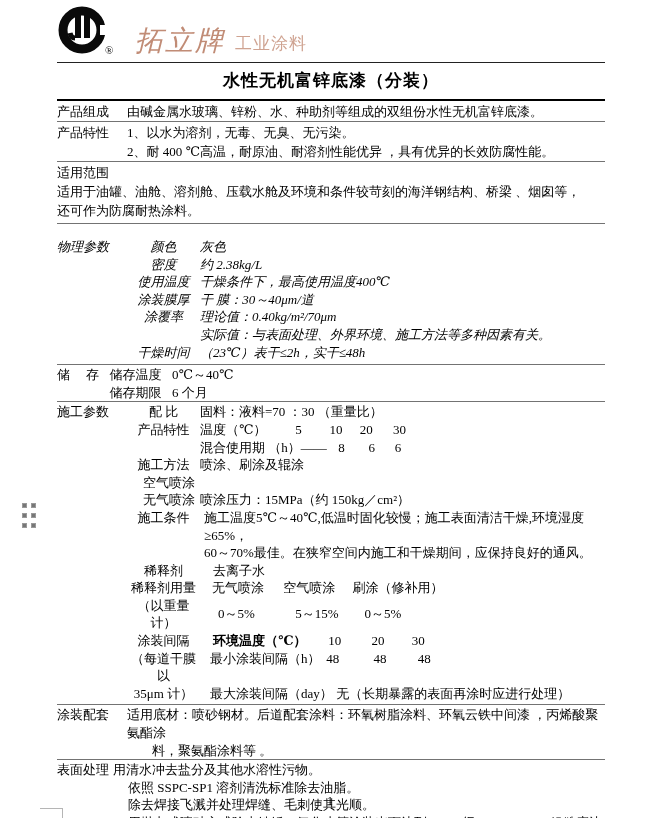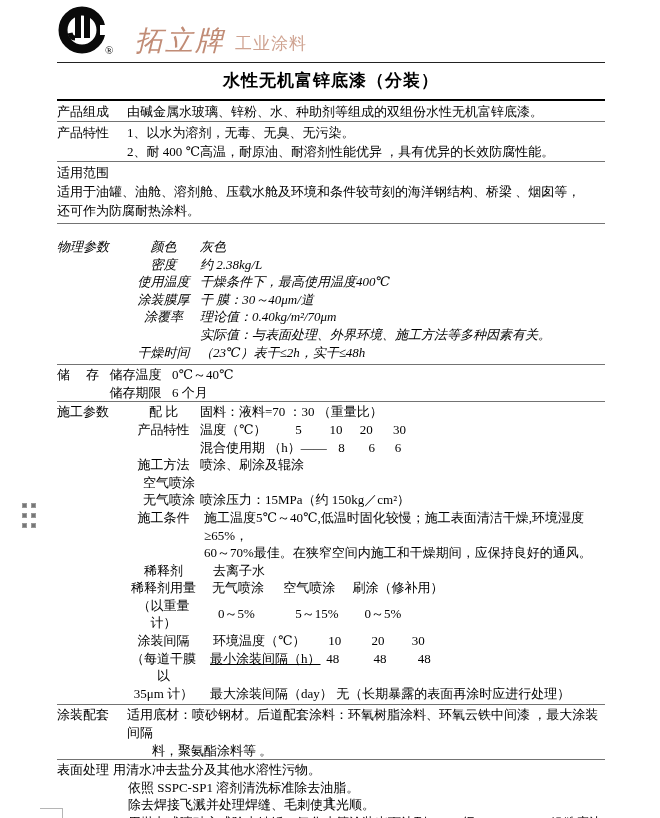--- a/index.html
+++ b/index.html
@@ -211,49 +211,49 @@
           <span class="sublab">（以重量计）</span>
           <span class="subval">
             <span class="num" style="width:74px;margin-left:18px;">0～5%</span>
             <span class="num" style="width:66px;margin-top:8px;">5～15%</span>
             <span class="num">0～5%</span>
           </span>
         </div>
         <div class="subrow">
           <span class="sublab">涂装间隔</span>
           <span class="subval" style="padding-left:13px;">
-            <span class="num" style="width:112px;">环境温度（℃）</span>
+            <span class="num" style="width:112px;font-weight:bold;">环境温度（℃）</span>
             <span class="num" style="width:40px;">10</span>
             <span class="num" style="width:37px;">20</span>
             <span class="num">30</span>
           </span>
         </div>
         <div class="subrow">
           <span class="sublab">（每道干膜以</span>
           <span class="subval" style="padding-left:10px;">
-            <span class="num" style="width:113px;text-decoration:underline;">最小涂装间隔（h）</span>
+            <span class="num" style="width:113px;">最小涂装间隔（h）</span>
             <span class="num" style="width:44px;">48</span>
             <span class="num" style="width:41px;">48</span>
             <span class="num">48</span>
           </span>
         </div>
         <div class="subrow">
           <span class="sublab">35μm 计）</span>
           <span class="subval" style="padding-left:10px;">
             <span class="num" style="width:123px;">最大涂装间隔（day）</span>
             <span class="num">无（长期暴露的表面再涂时应进行处理）</span>
           </span>
         </div>
       </div>
     </div>
 
     <div class="trow lh17">
       <div class="tlabel">涂装配套</div>
       <div class="tcontent">
-        <div>适用底材：喷砂钢材。后道配套涂料：环氧树脂涂料、环氧云铁中间漆 ，最大涂装间隔</div>
+        <div>适用底材：喷砂钢材。后道配套涂料：环氧树脂涂料、环氧云铁中间漆 ，丙烯酸聚氨酯涂</div>
         <div style="padding-left:25px;">料，聚氨酯涂料等 。</div>
       </div>
     </div>
 
     <div class="trow lh17 noline">
       <div class="tlabel" style="width:56px;">表面处理</div>
       <div class="tcontent">
         <div>用清水冲去盐分及其他水溶性污物。</div>
         <div style="padding-left:15px;">依照 SSPC-SP1 溶剂清洗标准除去油脂。</div>
         <div style="padding-left:15px;">除去焊接飞溅并处理焊缝、毛刺使其光顺。</div>

